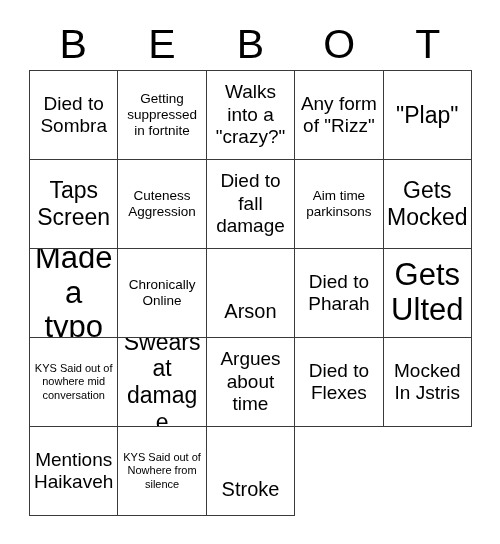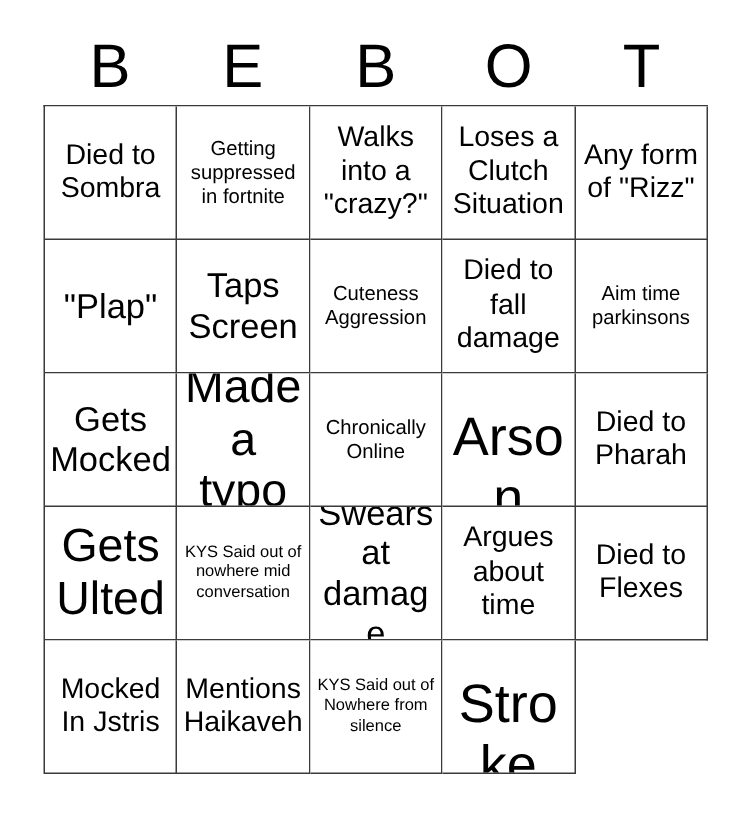--- a/index.html
+++ b/index.html
@@ -81,21 +81,21 @@
     line-height: 1.14;
     word-wrap: break-word;
     hyphens: none;
   }
 
   
   .fs-xs .cell-text { font-size: 11px;  line-height: 1.22; }
   .fs-s  .cell-text { font-size: 13.5px; line-height: 1.20; }
   .fs-m  .cell-text { font-size: 19px;  line-height: 1.18; }
   .fs-l  .cell-text { font-size: 23px;  line-height: 1.16; }
-  .fs-xl .cell-text { font-size: 36px;  line-height: 1.14; margin-top: 36px; }
+  .fs-xl .cell-text { font-size: 20px;  line-height: 1.14; margin-top: 36px; }
   .fs-xxl .cell-text { font-size: 31px; line-height: 1.12; }
 </style>
 </head>
 <body>
 
 <div id="bingo-card">
 
   <div class="header-row">
     <div class="header-letter">B</div>
     <div class="header-letter">E</div>
@@ -107,23 +107,20 @@
   <div class="grid">
 
     <div class="cell fs-m">
         <span class="cell-text">Died to Sombra</span>
       </div>
     <div class="cell fs-s">
         <span class="cell-text">Getting suppressed in fortnite</span>
       </div>
     <div class="cell fs-m">
         <span class="cell-text">Walks into a "crazy?"</span>
-      </div>
-    <div class="cell fs-m">
-        <span class="cell-text">Loses a Clutch Situation</span>
       </div>
     <div class="cell fs-m">
         <span class="cell-text">Any form of "Rizz"</span>
       </div>
 
     <div class="cell fs-l">
         <span class="cell-text">"Plap"</span>
       </div>
     <div class="cell fs-l">
         <span class="cell-text">Taps Screen</span>

